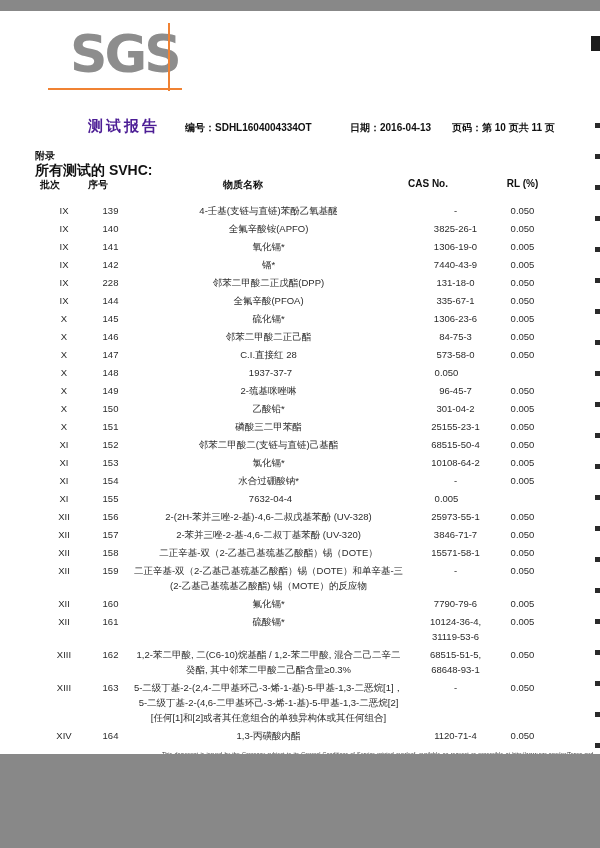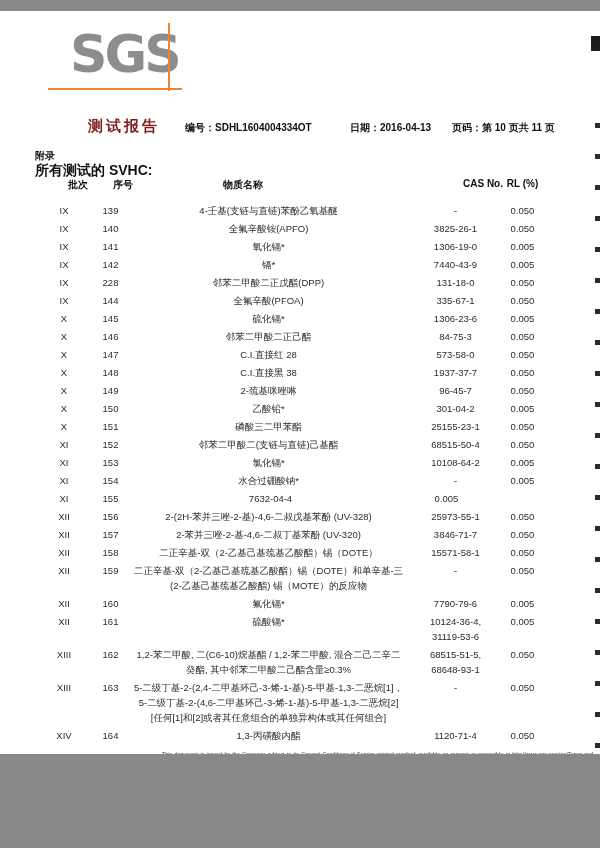--- a/index.html
+++ b/index.html
@@ -7,32 +7,32 @@
   .page { width:600px; height:743px; background:#ffffff; position:relative; overflow:hidden;
           font-family:"Liberation Sans", sans-serif; color:#222; margin:11px auto; }
 
   
   .sgs-logo { position:absolute; left:70px; top:13px; font-size:52px; font-weight:bold;
               color:#8d8d8d; letter-spacing:-3px; font-family:"DejaVu Sans", sans-serif; }
   .logo-vline { position:absolute; left:168px; top:12px; width:2px; height:68px; background:#f08233; }
   .logo-hline { position:absolute; left:48px; top:77px; width:134px; height:2px; background:#f08233; }
 
   
-  .doc-title { position:absolute; left:88px; top:106px; font-size:15px; font-weight:bold; letter-spacing:3px; color:#7f1d1d; }
+  .doc-title { position:absolute; left:88px; top:106px; font-size:15px; font-weight:bold; letter-spacing:3px; color:#4c1d95; }
   .meta { position:absolute; top:110px; font-size:10px; font-weight:bold; color:#111; white-space:nowrap; }
   .m1 { left:185px; } .m2 { left:350px; } .m3 { left:452px; }
 
   .appendix-title { position:absolute; left:35px; top:138px; font-size:10px; font-weight:bold; color:#111; }
   .appendix-sub   { position:absolute; left:35px; top:151px; font-size:14px; font-weight:bold; color:#111; }
 
   
   .svhc-table { position:absolute; left:40px; top:167px; width:522px; }
   .t-head, .t-row { display:grid; grid-template-columns:48px 45px 275px 95px 57px; }
   .t-head { font-size:10px; font-weight:bold; color:#111; margin-bottom:11px; }
-  .t-head .h-batch, .t-head .h-no, .t-head .h-cas { text-align:right; }
+  .t-head .h-batch, .t-head .h-no, .t-head .h-cas { text-align:left; }
   .t-head .h-name { text-align:center; padding-right:55px; }
   .t-head .h-rl, .c-rl { text-align:center; padding-right:18px; }
   .t-row { font-size:9.5px; line-height:15px; margin-bottom:3px; color:#2b2b2b; }
   .c-batch, .c-no, .c-cas { text-align:center; }
   .c-name { padding-right:4px;text-align:center; }
   .c-cas { white-space:pre-line; }
 
   
   .disclaimer { position:absolute; left:162px; top:740px; width:433px; font-size:5.4px;
                 line-height:6.6px; text-align:justify; color:#3c3c3c; }
@@ -155,21 +155,20 @@
           <span class="c-batch">X</span>
           <span class="c-no">147</span>
           <span class="c-name">C.I.直接红 28</span>
           <span class="c-cas">573-58-0</span>
           <span class="c-rl">0.050</span>
         </div>
 
         <div class="t-row">
           <span class="c-batch">X</span>
           <span class="c-no">148</span>
-          <span class="c-name">C.I.直接黑 38</span>
           <span class="c-cas">1937-37-7</span>
           <span class="c-rl">0.050</span>
         </div>
 
         <div class="t-row">
           <span class="c-batch">X</span>
           <span class="c-no">149</span>
           <span class="c-name">2-巯基咪唑啉</span>
           <span class="c-cas">96-45-7</span>
           <span class="c-rl">0.050</span>

